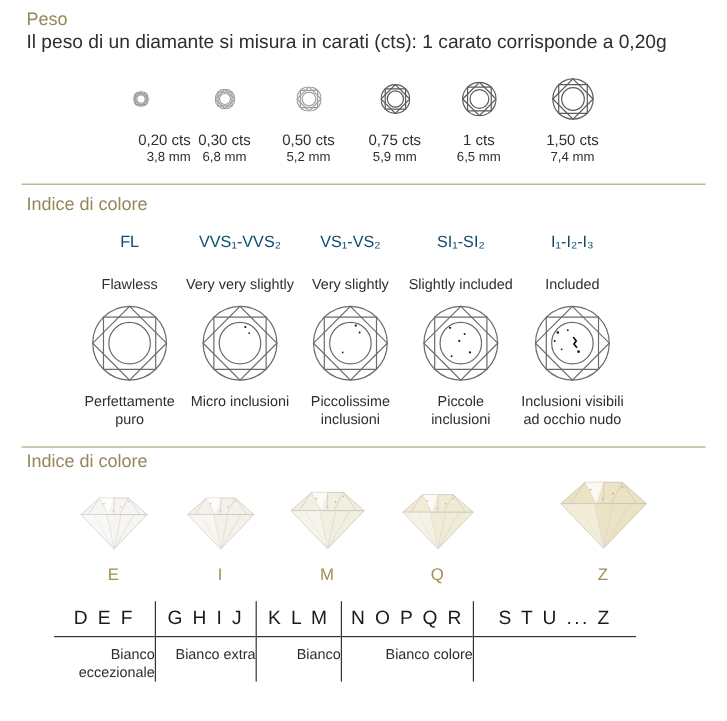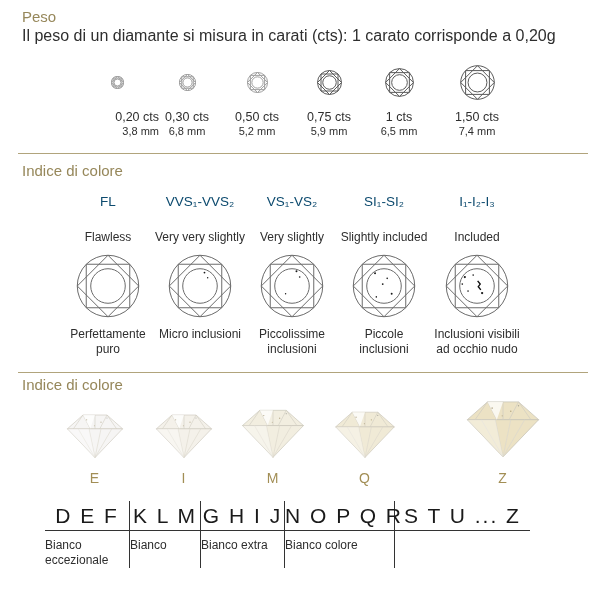--- a/index.html
+++ b/index.html
@@ -28,23 +28,23 @@
 
   
   .color-col{position:absolute;top:398px;width:110px;transform:translateX(-50%);text-align:center;}
   .color-col .cgem{height:62px;display:flex;align-items:flex-end;justify-content:center;}
   .color-col .letter{margin-top:10px;font-size:14px;letter-spacing:1px;color:#a28e55;}
 
   
   .scale-table{position:absolute;left:45px;top:501px;width:485px;display:flex;}
   .scale-col{box-sizing:border-box;}
   .scale-col.b{border-right:1px solid #333;}
-  .scale-letters{height:29px;line-height:29px;text-align:center;font-size:21px;letter-spacing:2px;
+  .scale-letters{height:29px;line-height:29px;text-align:center;font-size:16px;letter-spacing:2px;
     color:#1a1a1a;border-bottom:1px solid #333;white-space:nowrap;}
-  .scale-label{padding-top:7px;text-align:left;font-size:12px;line-height:15px;}
+  .scale-label{padding-top:7px;text-align:right;font-size:12px;line-height:15px;}
   .hidden-defs{position:absolute;width:0;height:0;overflow:hidden;}
 </style>
 </head>
 <body>
 
 <svg class="hidden-defs" aria-hidden="true">
   <defs>
     <symbol id="gem-top" viewBox="0 0 100 100">
       <rect x="16" y="16" width="68" height="68" fill="none" stroke="currentColor" stroke-width="1" vector-effect="non-scaling-stroke"></rect>
       <path d="M50 2 L98 50 L50 98 L2 50 Z" fill="none" stroke="currentColor" stroke-width="1" vector-effect="non-scaling-stroke"></path>
@@ -252,28 +252,28 @@
         </svg>
     </div>
     <div class="letter">Z</div>
   </div>
 
   <div class="scale-table">
     <div class="scale-col b" style="width:85px;">
       <div class="scale-letters">D E F</div>
       <div class="scale-label">Bianco eccezionale</div>
     </div>
+    <div class="scale-col b" style="width:84px;">
+      <div class="scale-letters">G H I J</div>
+      <div class="scale-label">Bianco extra</div>
+    </div>
     <div class="scale-col b" style="width:71px;">
       <div class="scale-letters">K L M</div>
       <div class="scale-label">Bianco</div>
     </div>
-    <div class="scale-col b" style="width:84px;">
-      <div class="scale-letters">G H I J</div>
-      <div class="scale-label">Bianco extra</div>
-    </div>
     <div class="scale-col b" style="width:110px;">
       <div class="scale-letters">N O P Q R</div>
       <div class="scale-label">Bianco colore</div>
     </div>
     <div class="scale-col" style="width:135px;">
       <div class="scale-letters">S T U ... Z</div>
     </div>
   </div>
 
 </div>

